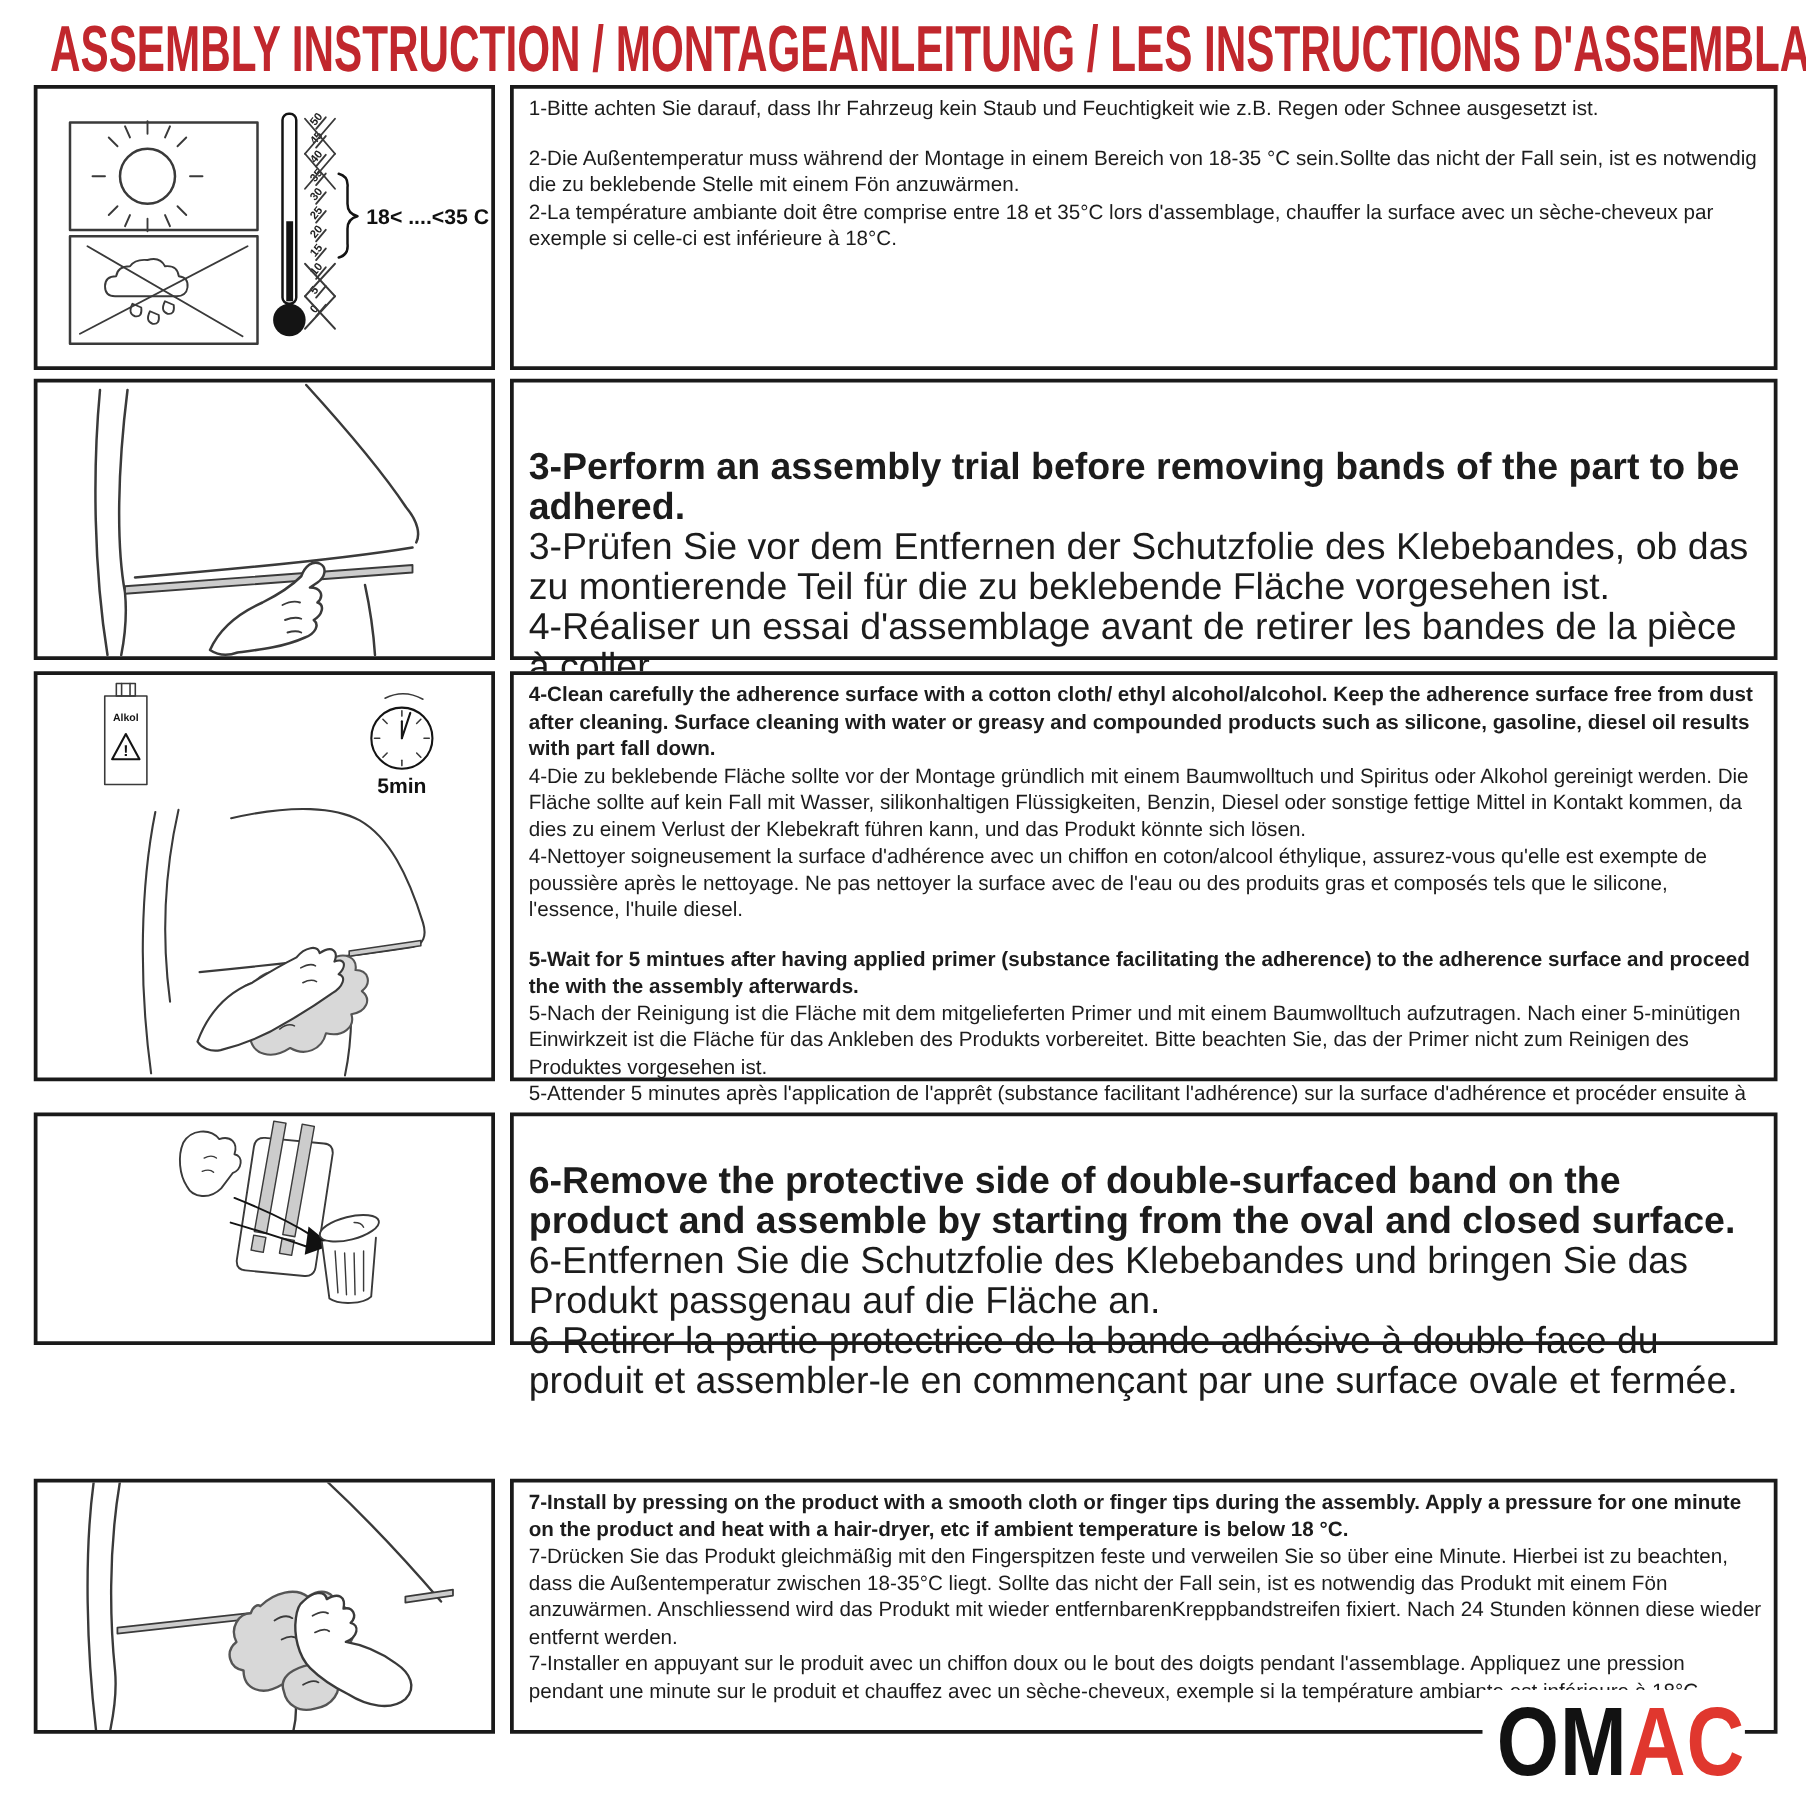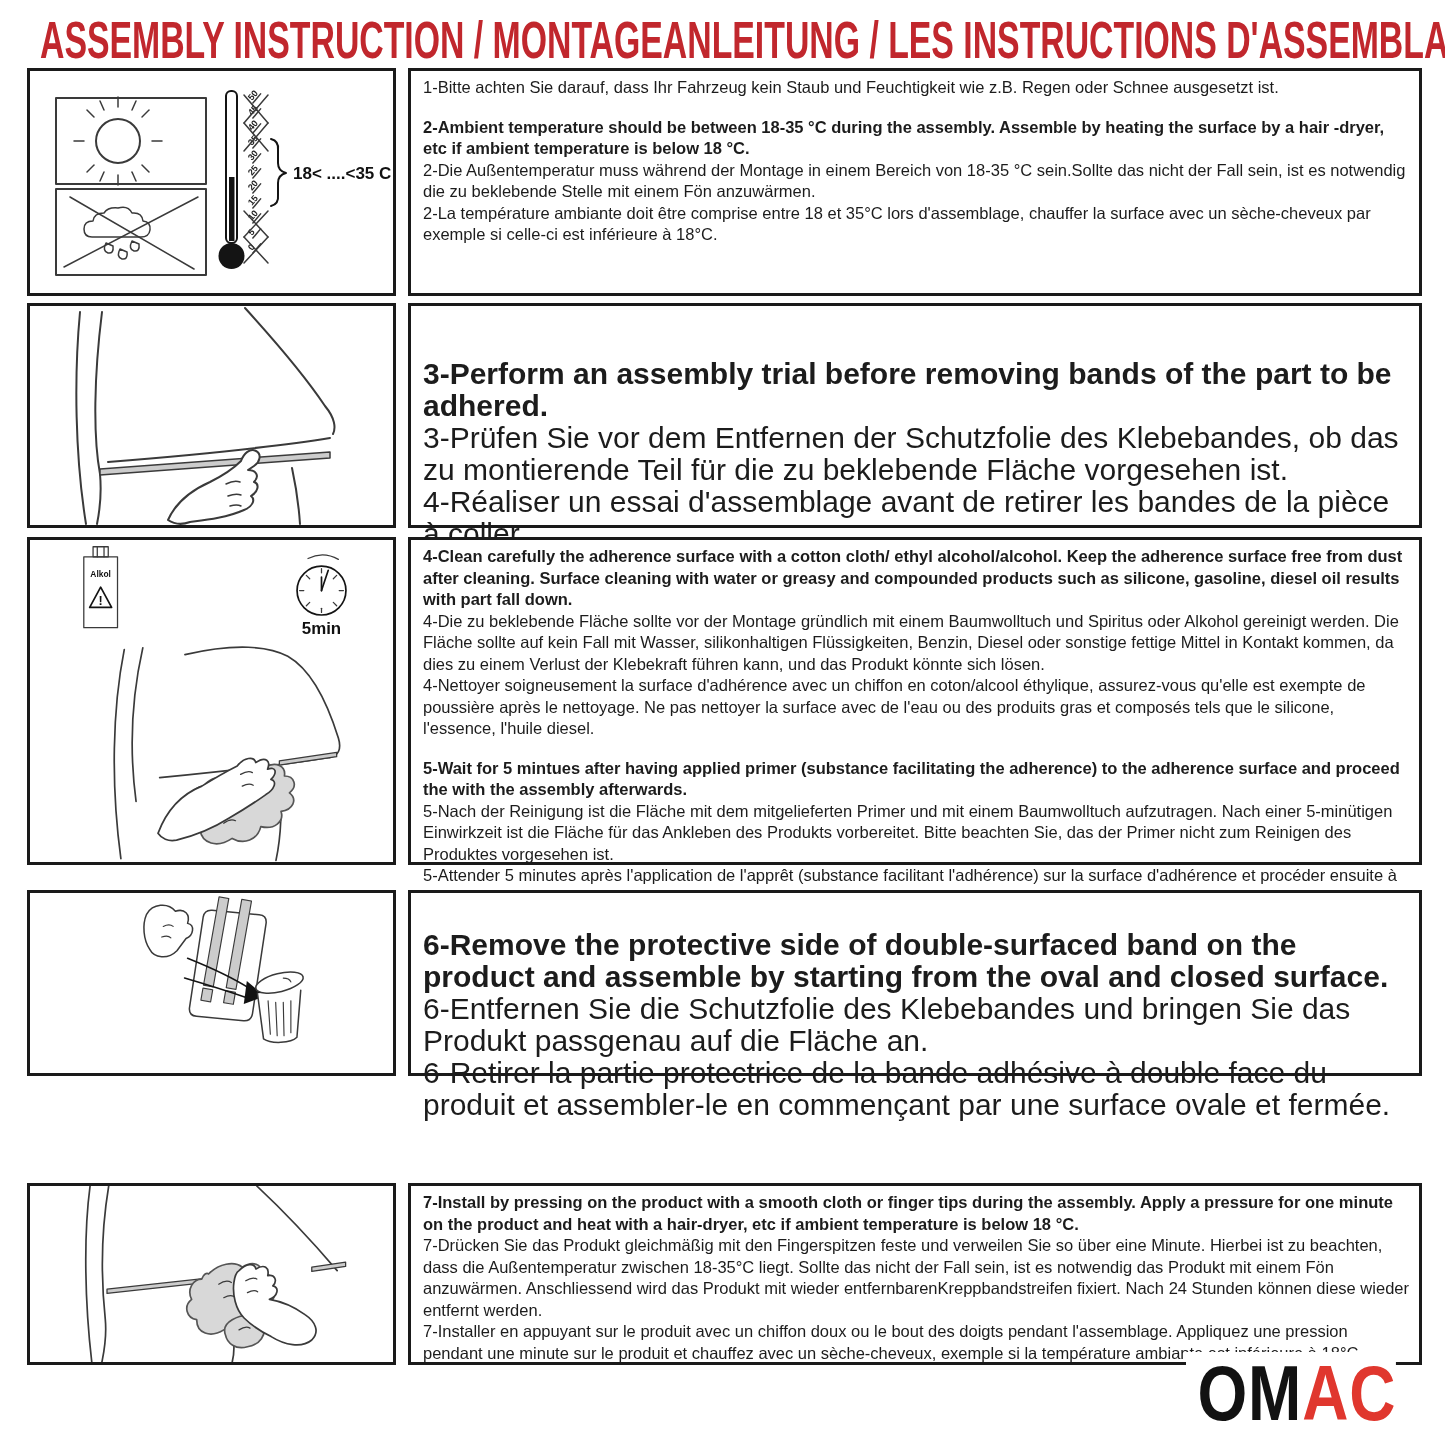--- a/index.html
+++ b/index.html
@@ -8,21 +8,21 @@
   .title{position:absolute;left:40px;top:10px;white-space:nowrap;
          font-size:52px;font-weight:700;color:#c1272d;letter-spacing:0px;
          transform:scaleX(0.65);transform-origin:left top;}
   .box{position:absolute;background:#fff;border:3px solid #1a1a1a;box-sizing:border-box;}
   .img-box{left:27px;width:369px;}
   .txt-box{left:408px;width:1014px;padding:6px 10px 4px 12px;}
   .r1{top:68px;height:228px;}
   .r2{top:303px;height:225px;}
   .r3{top:537px;height:328px;}
   .r4{top:890px;height:186px;}
-  .r5{top:1183px;height:182px;}
+  .r5{top:1183px;height:204px;}
   .txt-box.pad-mid{padding-top:52px;}
   .txt-box.pad-mid4{padding-top:36px;}
   .para{margin:0;}
   .sec-small .para{font-size:16.5px;line-height:21.5px;}
   .sec-large .para{font-size:30px;line-height:32px;}
   .para.bold{font-weight:700;}
   .para.spacer{height:18px;}
   svg{display:block;}
   .lineart{stroke:#3a3a3a;stroke-width:2;fill:none;stroke-linecap:round;stroke-linejoin:round;}
   .thin{stroke-width:1.5;}
@@ -142,21 +142,20 @@
             <line x1="238" y1="166" x2="214" y2="192"></line>
         </g>
         <path d="M241,68 Q249,70 248,79 L248,92 Q248,100 256,102 Q248,104 248,112 L248,124 Q249,133 241,135" class="lineart dark"></path>
         <text x="263" y="108" font-size="17" class="svg-label">18&lt; ....&lt;35 C</text>
       </g>
     </svg>
   </div>
   <div class="box txt-box r1 sec-small">
       <p class="para">1-Bitte achten Sie darauf, dass Ihr Fahrzeug kein Staub und Feuchtigkeit wie z.B. Regen oder Schnee ausgesetzt ist.</p>
       <p class="para spacer"></p>
-      <p class="para bold">2-Ambient temperature should be between 18-35 °C  during the assembly. Assemble by heating the surface by a hair -dryer, etc if ambient temperature is below 18 °C.</p>
       <p class="para">2-Die Außentemperatur muss während der Montage in einem Bereich von 18-35 °C  sein.Sollte das nicht der Fall sein, ist es notwendig die zu beklebende Stelle mit einem Fön anzuwärmen.</p>
       <p class="para">2-La température ambiante doit être comprise entre 18 et 35°C lors d'assemblage, chauffer la surface avec un sèche-cheveux par exemple si celle-ci est inférieure à 18°C.</p>
     </div>
 
   <div class="box img-box r2">
     <svg viewBox="0 0 363 219" width="100%" height="100%">
       <g class="lineart">
         <path d="M50,6 C44,70 45,150 56,218"></path>
         <path d="M72,6 C64,70 63,130 70,168 C72,190 69,208 67,218"></path>
         <path d="M215,2 C245,35 275,70 295,100 C305,112 306,122 303,128"></path>

